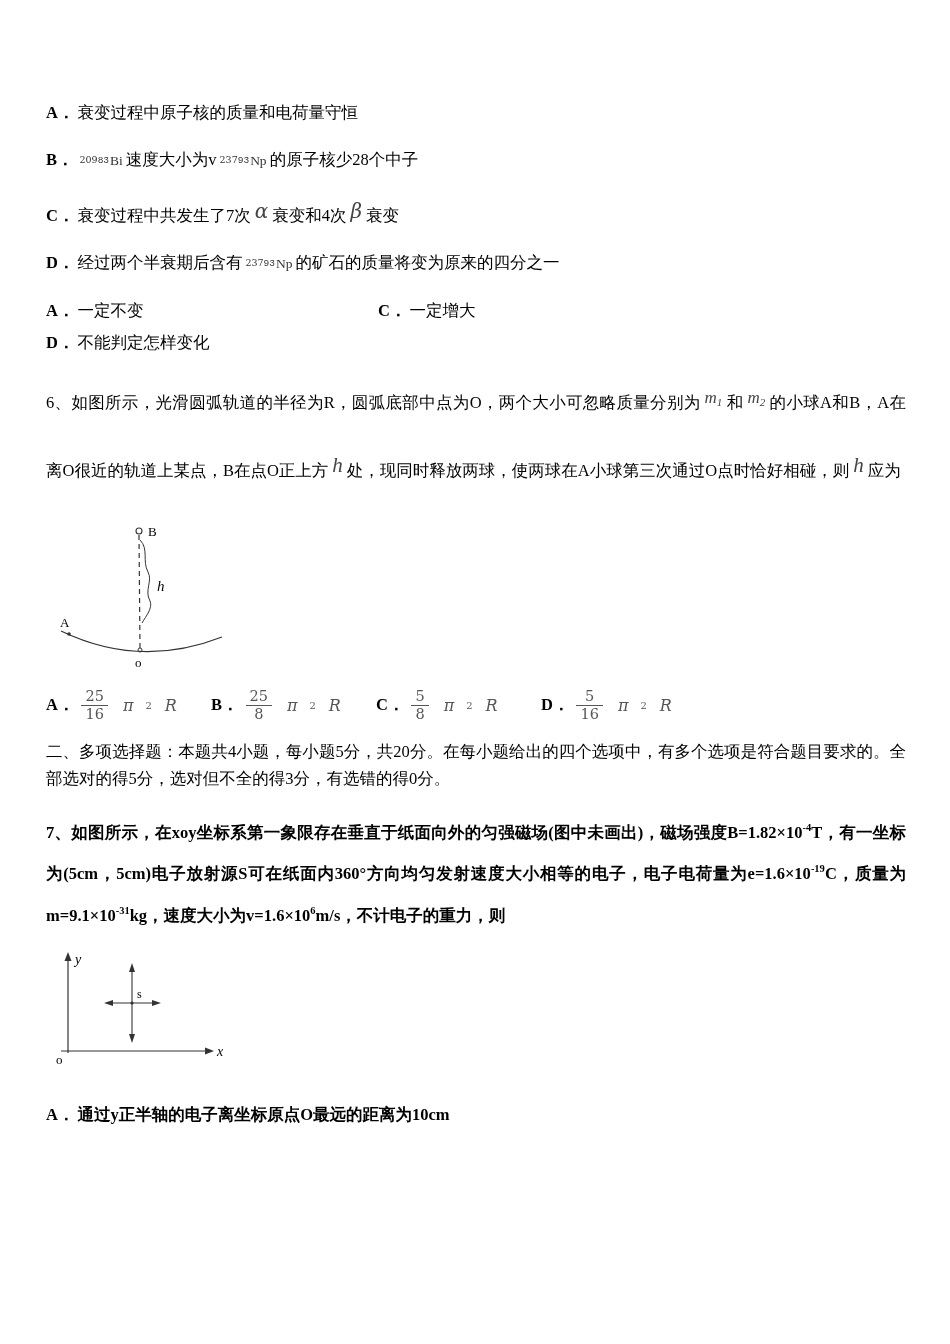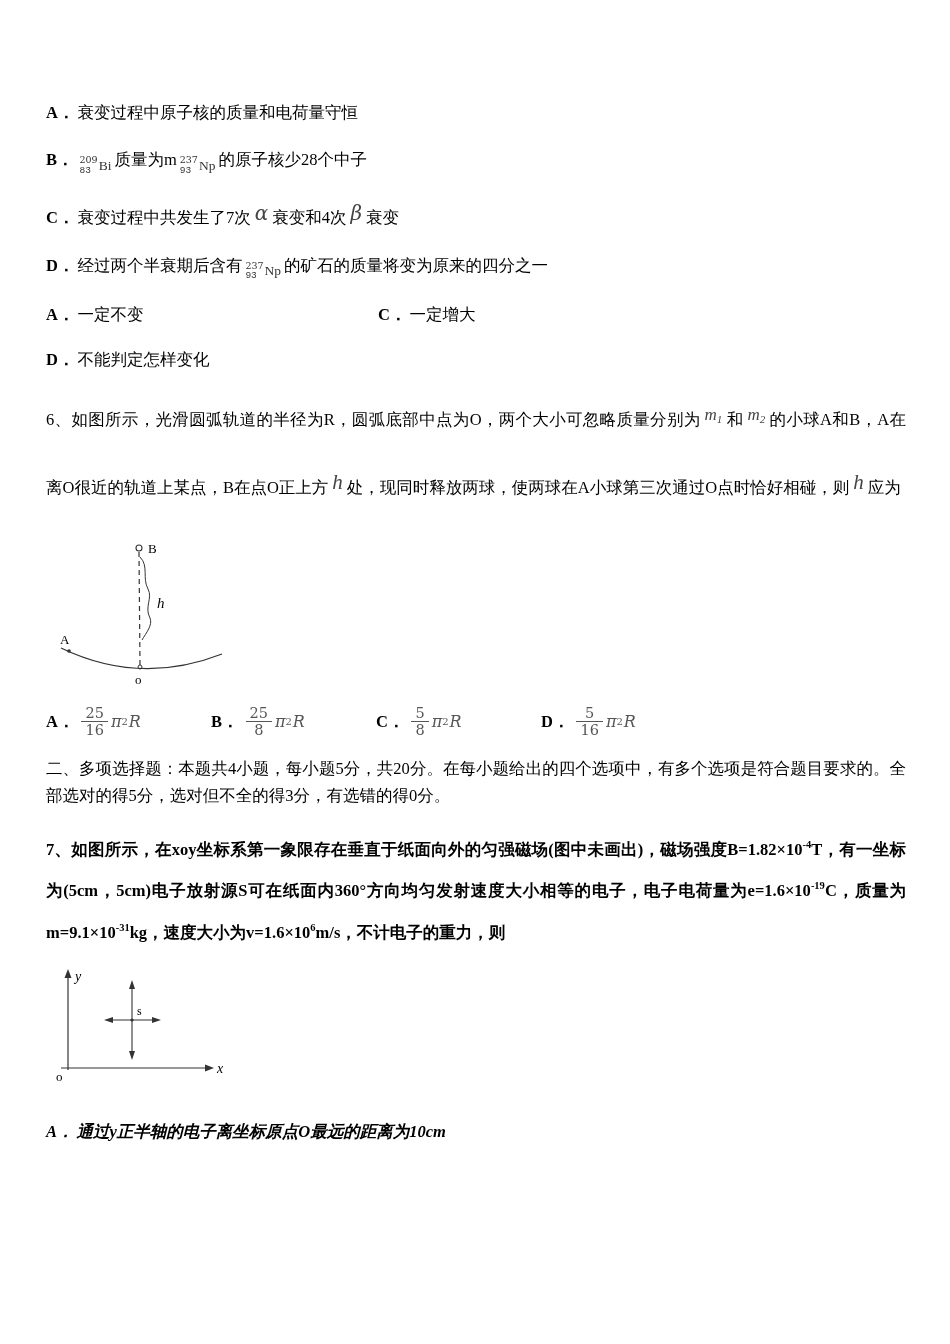--- a/index.html
+++ b/index.html
@@ -6,68 +6,68 @@
   .page{
     width:950px;height:1344px;background:#fff;color:#000;
     font-family:"Liberation Serif","DejaVu Serif",serif;
     font-size:16.5px;padding:100px 44px 0 46px;box-sizing:border-box;
     overflow:hidden;position:relative;
   }
   .lab{font-weight:bold;margin-right:3px;}
   .opt-q4{margin-bottom:21px;line-height:1.6;}
   
   .nuclide{display:inline-flex;align-items:center;vertical-align:2px;color:#333;margin:0 3px;}
-  .nstack{display:inline-flex;flex-direction:column;align-items:flex-start;line-height:1;font-size:9.5px;font-family:"DejaVu Serif",serif;}
+  .nstack{display:inline-flex;flex-direction:row;align-items:flex-start;line-height:1;font-size:9.5px;font-family:"DejaVu Serif",serif;}
   .nsup{display:block;}
   .nsub{display:block;margin-top:1px;font-family:Liberation Mono, monospace;}
   .nsym{font-size:13.5px;margin-left:1px;text-align:right;}
   .greek{font-style:italic;font-family:"DejaVu Serif",serif;font-size:20px;color:#444;vertical-align:3px;margin:0 4px;}
   .q5-stem{margin-top:26px;line-height:1.7;}
   .ivar{font-family:"DejaVu Serif",serif;font-style:italic;}
-  .q5-grid{display:grid;grid-template-columns:332px 1fr;row-gap:18px;margin-top:9px;line-height:1.6;}
+  .q5-grid{display:grid;grid-template-columns:332px 1fr;row-gap:6px;margin-top:9px;line-height:1.6;}
   .q6-stem{margin-top:10px;line-height:63px;text-align:justify;}
   .imath{font-family:Liberation Serif, serif;font-style:italic;color:#444;vertical-align:5px;margin:0 4px;font-size:17px;}
   .imath sub{font-size:11px;font-style:italic;vertical-align:-3px;}
   .imath.big{font-size:21px;vertical-align:4px;}
   .fig1{margin:12px 0 0 10px;display:block;}
   .q6-opts{display:flex;margin-top:14px;align-items:center;}
   .q6-opt{width:165px;display:flex;align-items:center;}
   .q6-opt .lab{margin-right:7px;}
-  .formula{display:inline-flex;align-items:center;color:#555;font-family:"DejaVu Serif",serif;}
+  .formula{display:inline-flex;align-items:center;color:#555;font-family:"DejaVu Serif",serif;gap:12px;}
   .frac{display:inline-block;text-align:center;font-size:14.5px;line-height:1.15;margin-right:3px;}
   .fnum{display:block;padding:0 4px;border-bottom:1px solid #555;}
   .fden{display:block;padding:0 4px;}
   .pi,.rvar{font-style:italic;font-size:16px;}
   .psup{font-size:10px;vertical-align:7px;margin-right:1px;}
   .sec{margin-top:16px;line-height:27px;text-align:justify;}
   .q7-stem{margin-top:8px;line-height:37px;font-weight:bold;text-align:justify;}
   .q7-stem sup{font-size:10.5px;}
   .fig2{margin:6px 0 0 6px;display:block;}
   .q7-opt{margin-top:13px;font-weight:bold;line-height:1.6;}
-  .q7-opt.first{margin-top:34px;font-style:italic;}
+  .q7-opt.first{margin-top:34px;}
   svg text{font-family:"Liberation Serif","DejaVu Serif",serif;}
   svg .svgvar{font-style:italic;}
 </style>
 </head>
 <body>
 
 <div class="page">
 
   <div class="opt-q4">
     <b class="lab">A．</b><span>衰变过程中原子核的质量和电荷量守恒</span>
   </div>
 
   <div class="opt-q4">
     <b class="lab">B．</b><span class="nuclide">
         <span class="nstack">
           <span class="nsup">209</span>
           <span class="nsub">83</span>
         </span>
         <span class="nsym">Bi</span>
-      </span><span>质量为m</span><span class="nuclide">
+      </span><span>速度大小为v</span><span class="nuclide">
         <span class="nstack">
           <span class="nsup">237</span>
           <span class="nsub">93</span>
         </span>
         <span class="nsym">Np</span>
       </span><span>的原子核少28个中子</span>
   </div>
 
   <div class="opt-q4">
     <b class="lab">C．</b><span>衰变过程中共发生了7次</span><span class="greek">α</span><span>衰变和4次</span><span class="greek">β</span><span>衰变</span>

